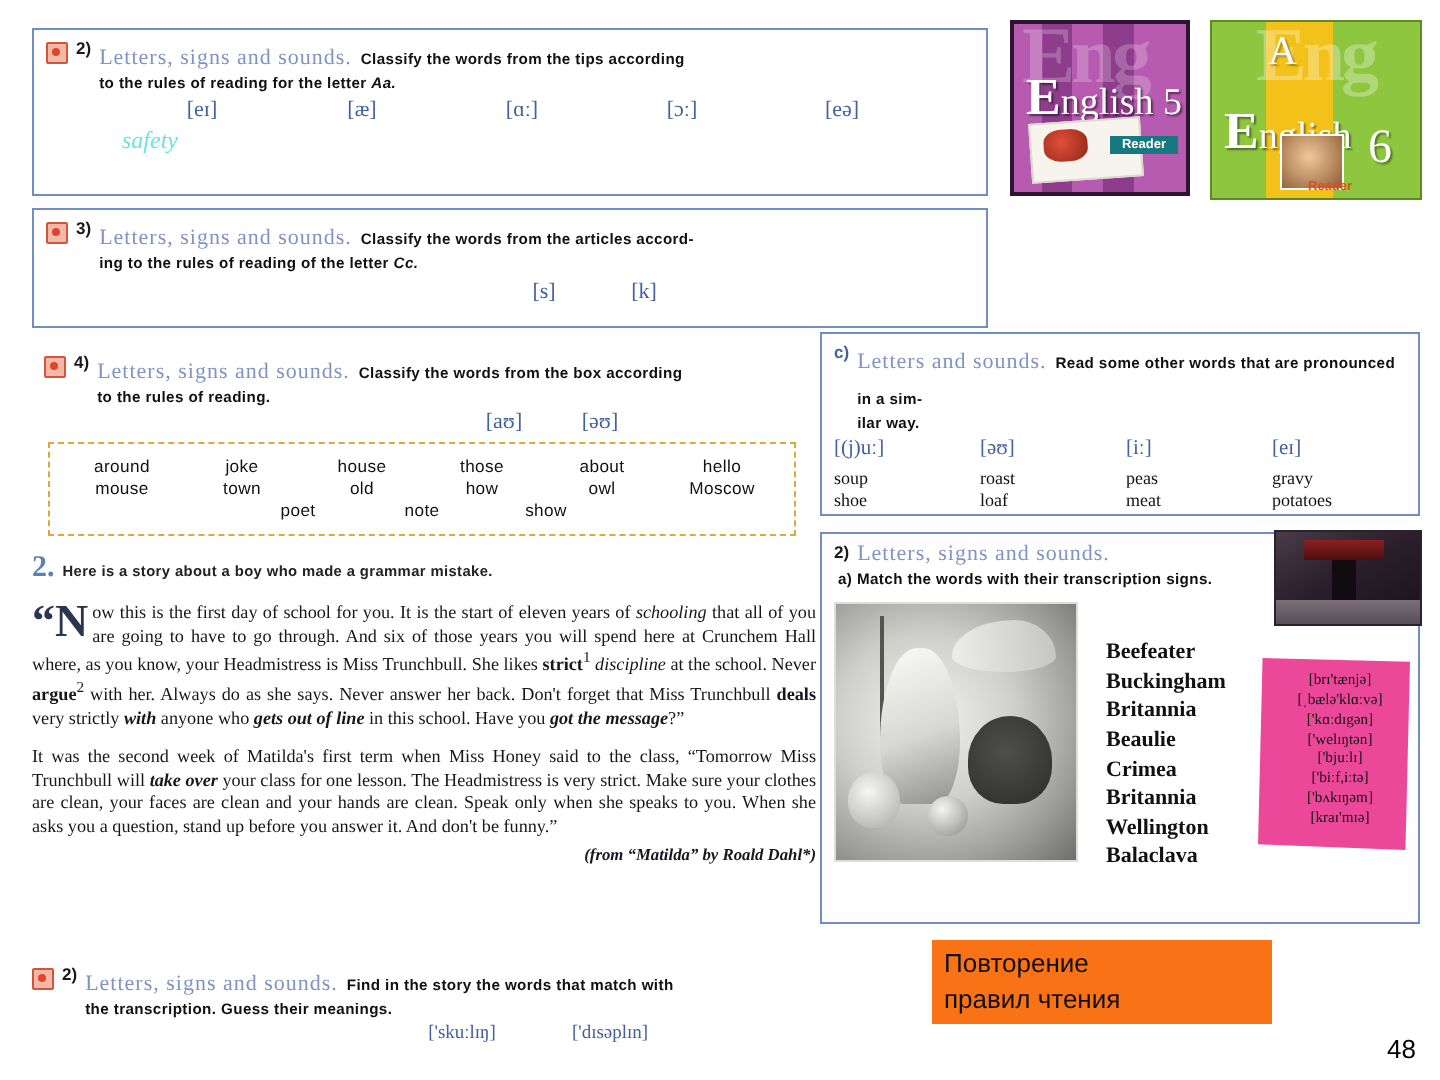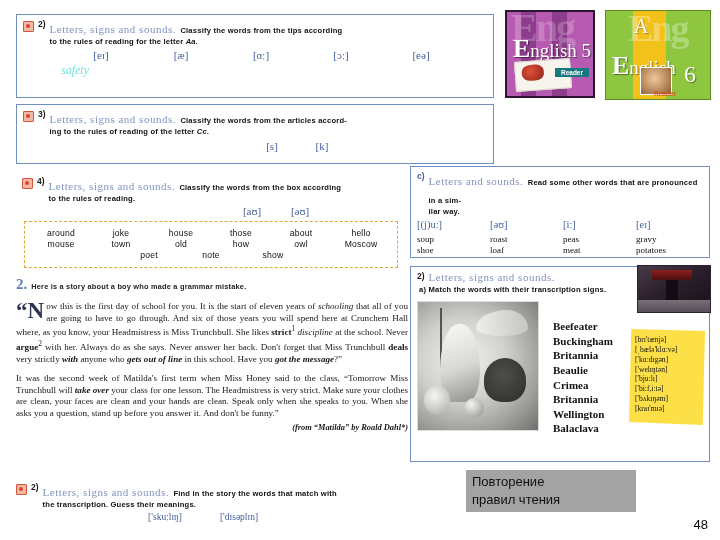--- a/index.html
+++ b/index.html
@@ -93,21 +93,21 @@
   }
   .story-text b{font-weight:bold;}
   .story-text i{font-style:italic;}
   .source{
     font-family:"Liberation Serif",serif;font-style:italic;font-weight:bold;
     font-size:8.4px;text-align:right;margin-top:3px;color:#15171c;
   }
 
   
   #card2b{position:absolute;left:16px;top:478px;width:392px;}
-  #card2b .trans-row{padding-left:112px;margin-top:3px;}
+  #card2b .trans-row{padding-left:112px;margin-top:3px;justify-content:center;}
   #card2b .trans-row span{width:74px;font-size:9.5px;}
 
   
   #cardC{left:410px;top:166px;width:300px;height:92px;}
   .sndgrid{display:flex;padding:3px 0 0 6px;}
   .sndcol{width:73px;}
   .sndcol .ip{
     font-family:"Liberation Serif",serif;color:#44619b;font-size:10.5px;
     margin-bottom:4px;
   }
@@ -153,22 +153,23 @@
     position:absolute;left:22px;top:6px;width:2px;height:60px;background:#55554f;
   }
 
   .wordlist{
     position:absolute;left:142px;top:52px;
     font-family:"Liberation Serif",serif;font-size:11px;
     font-weight:bold;color:#111;line-height:1.33;
   }
   .trbox{
     position:absolute;left:218px;top:62px;width:76px;height:96px;
-    background:#fde047;
+    background:#ec4899;
     clip-path:polygon(3% 0%,100% 2%,97% 100%,0% 97%);
+    text-align:center;
   }
   .trbox .tl{
     font-family:"Liberation Serif",serif;font-size:7.6px;color:#111;
     line-height:1.3;padding-left:6px;
   }
   .trbox .inner{padding-top:6px;}
   .photo{
     position:absolute;left:226px;top:-2px;width:72px;height:46px;
     background:
       linear-gradient(150deg,#4a3b49 0%,#2a1f2b 45%,#1a1118 100%);
@@ -250,21 +251,21 @@
     background:radial-gradient(circle at 45% 40%,#f0c89a,#8d5a33);
     border:1px solid #fff;
   }
   #book6 .reader{
     position:absolute;left:48px;bottom:2px;color:#d8521f;font-size:6.5px;font-weight:bold;
   }
 
   
   #caption{
     position:absolute;left:466px;top:470px;width:170px;height:42px;
-    background:#a3a3a3;color:#111;font-size:13px;line-height:1.35;
+    background:#f97316;color:#111;font-size:13px;line-height:1.35;
     padding:3px 6px;box-sizing:border-box;
   }
   #pagenum{
     position:absolute;right:12px;bottom:8px;color:#000000;font-size:13px;
   }
 </style>
 </head>
 <body>
 
 <div class="slide">

